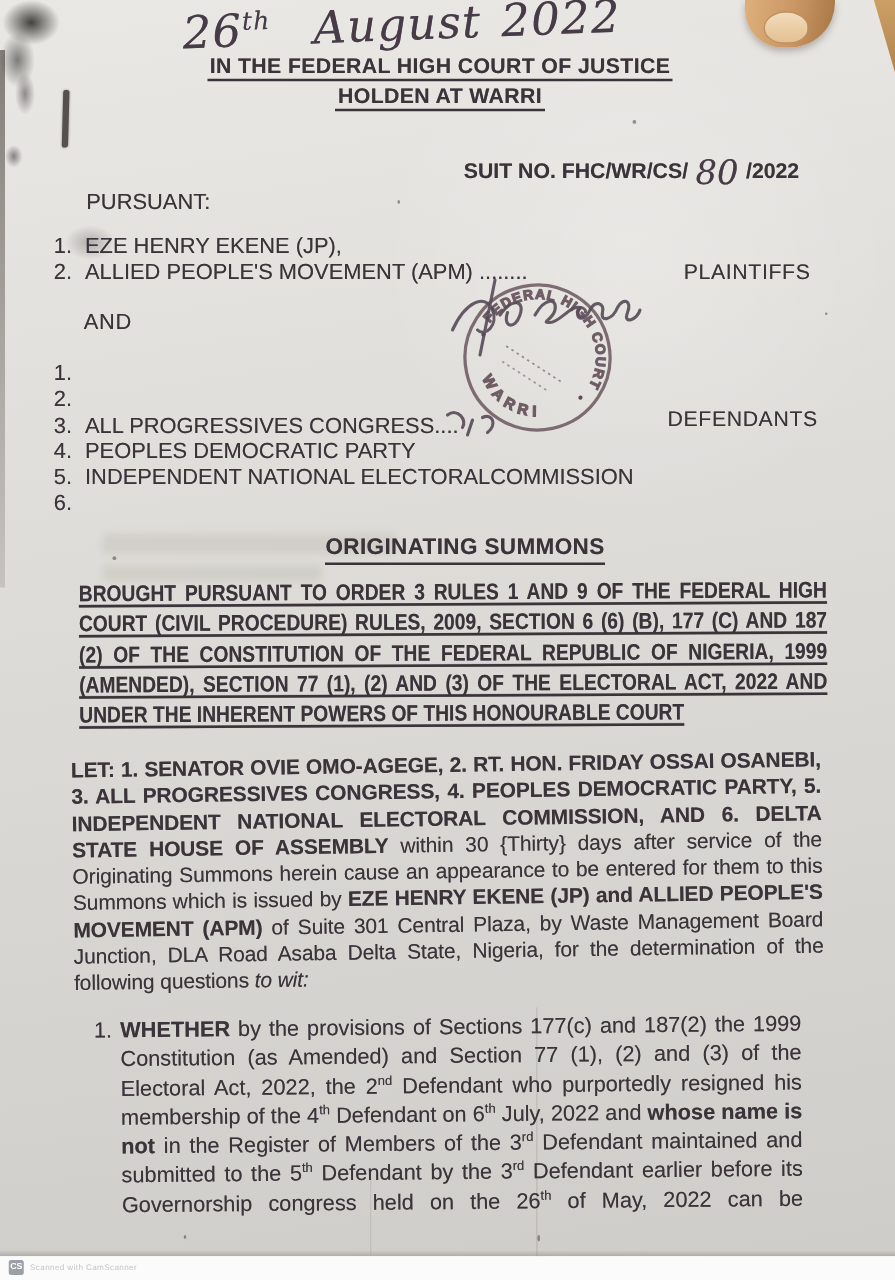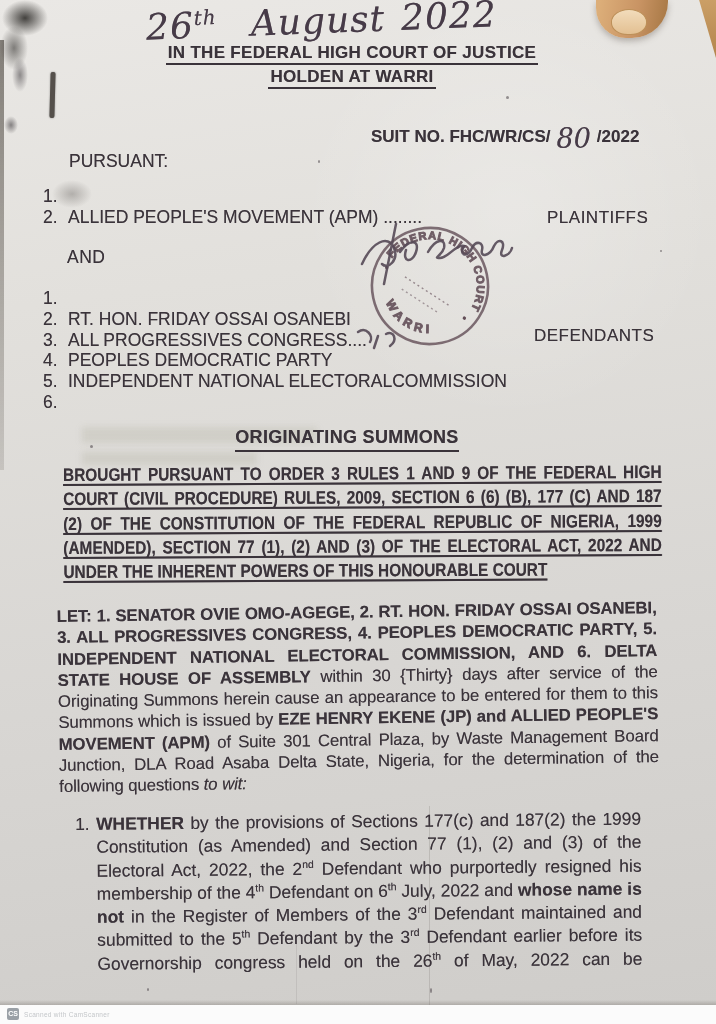--- a/index.html
+++ b/index.html
@@ -33,21 +33,21 @@
 
   .plist{left:43px;display:flex;flex-direction:column;font-size:17.5px;}
   .plist.pl{top:186px;}        .plist.pl .row{line-height:21.4px;}
   .plist.df{top:288px;}        .plist.df .row{line-height:20.8px;}
   .plist .row{display:flex;}
   .plist .num{width:25px;flex:0 0 25px;}
   .rolelabel{font-size:17px;letter-spacing:.5px;text-align:center;}
   .rolelabel.pl{left:547px;top:208px;}
   .rolelabel.df{left:534px;top:326px;}
 
-  .heading{left:127px;top:427px;width:440px;text-align:center;}
+  .heading{left:152px;top:427px;width:440px;text-align:center;}
   .heading span{display:inline-block;font-weight:700;font-size:18px;letter-spacing:.3px;
                 border-bottom:2.5px solid #3a333a;padding-bottom:2px;}
 
   .brought{left:63px;top:463px;width:700px;transform:scaleX(.855) rotate(-.25deg);transform-origin:0 0;
            font-weight:700;font-size:18px;line-height:24.3px;text-align:justify;
            text-decoration:underline;text-decoration-thickness:2px;text-underline-offset:3px;
            text-decoration-skip-ink:none;}
   .letp{left:58px;top:606px;width:600px;font-size:16.8px;line-height:21.3px;text-align:justify;
         letter-spacing:-.1px;transform:rotate(-.85deg);transform-origin:0 50%;}
   .question{left:75px;top:813px;display:flex;transform:rotate(-.55deg);transform-origin:0 0;}
@@ -136,37 +136,37 @@
     <span>SUIT NO. FHC/WR/CS/</span>
     <span class="hw hwnum">80</span>
     <span>/2022</span>
   </div>
 
   <div class="txt between">PURSUANT:</div>
 
   <div class="txt plist pl">
       <div class="row">
       <span class="num">1.</span>
+      <span class="nm">EZE HENRY EKENE (JP),</span>
     </div>
       <div class="row">
       <span class="num">2.</span>
       <span class="nm">ALLIED PEOPLE'S MOVEMENT (APM) ........</span>
     </div>
     </div>
   <div class="txt rolelabel pl">PLAINTIFFS</div>
 
   <div class="txt andword">AND</div>
 
   <div class="txt plist df">
       <div class="row">
       <span class="num">1.</span>
     </div>
       <div class="row">
       <span class="num">2.</span>
-      <span class="nm">RT. HON. FRIDAY OSSAI OSANEBI</span>
     </div>
       <div class="row">
       <span class="num">3.</span>
       <span class="nm">ALL PROGRESSIVES CONGRESS....</span>
     </div>
       <div class="row">
       <span class="num">4.</span>
       <span class="nm">PEOPLES DEMOCRATIC PARTY</span>
     </div>
       <div class="row">

